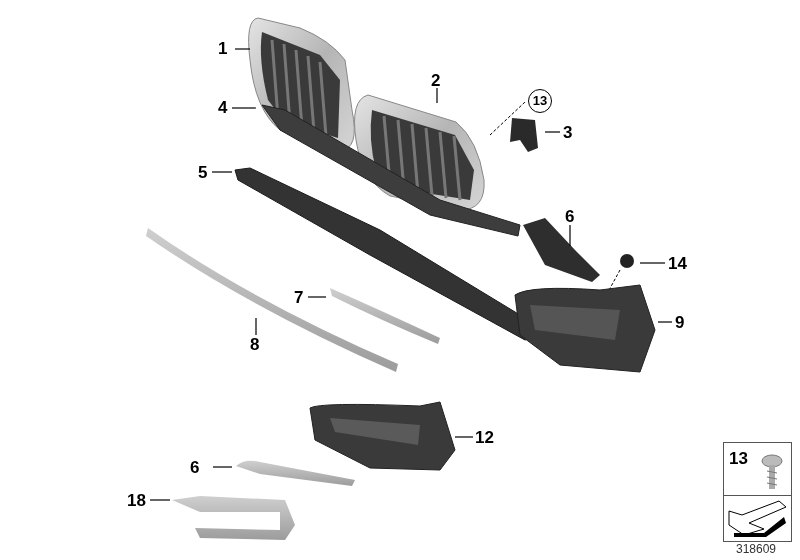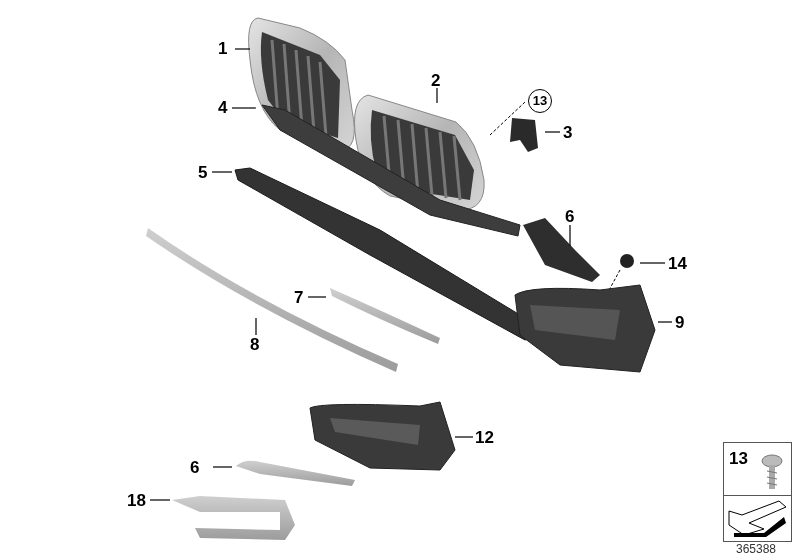--- a/index.html
+++ b/index.html
@@ -121,14 +121,14 @@
           <line x1="43" y1="34" x2="53" y2="36"></line>
           <line x1="43" y1="40" x2="53" y2="42"></line>
         </g>
   </svg>
   <div class="sep"></div>
   <svg width="67" height="98">
     <path d="M5,82 L5,68 L18,72 L55,58 L62,64 L25,80 L40,86 L20,92 Z" fill="#fff" stroke="#000"></path>
     <path d="M10,90 L40,90 L60,74 L62,80 L42,94 L10,94 Z" fill="#000"></path>
   </svg>
 </div>
-<span class="docid">365388</span>
+<span class="docid">318609</span>
 </div>
 
 </body></html>

